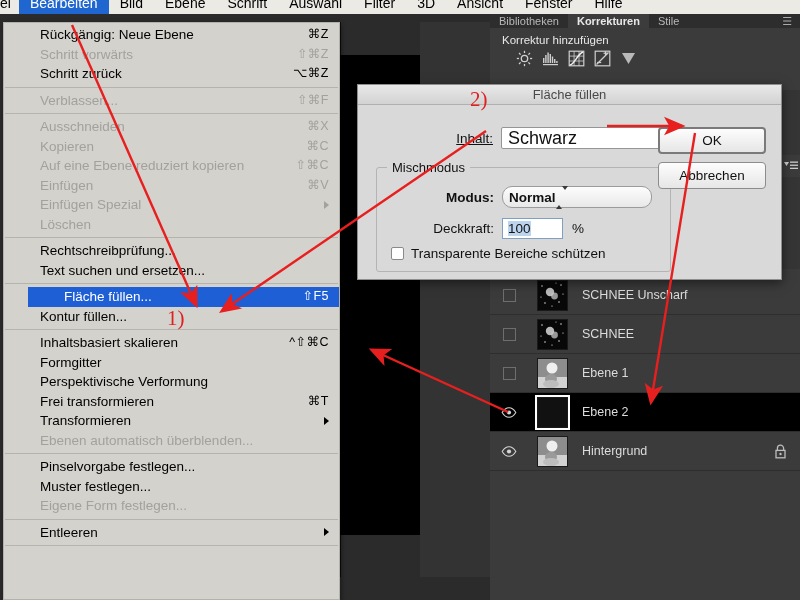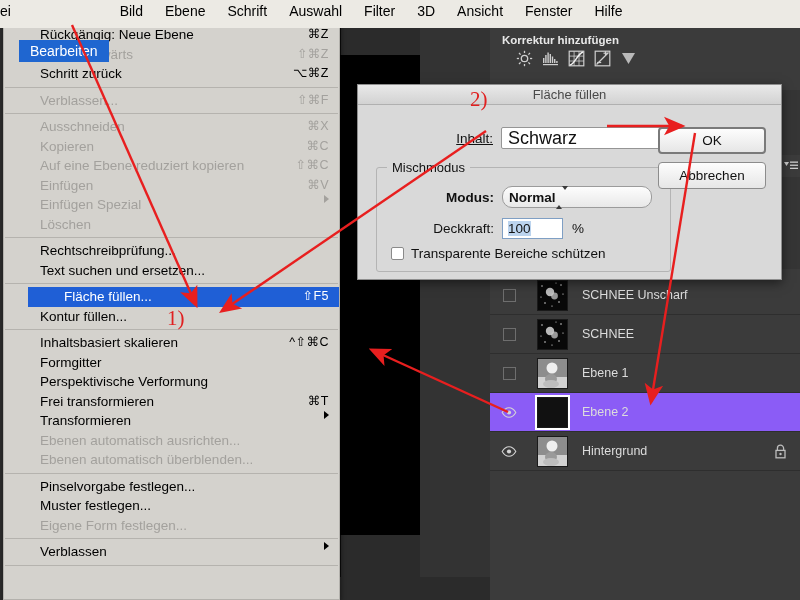--- a/index.html
+++ b/index.html
@@ -21,43 +21,43 @@
     position:absolute; left:329px; top:22px; width:12px; height:555px;
     background:#0d0d0d;
   }
   .canvas-outer {
     position:absolute; left:420px; top:22px; width:70px; height:555px;
     background:#333333;
   }
 
   
   .menubar {
-    position:absolute; left:0; top:0; width:800px; height:28px;
+    position:absolute; left:0; top:0; width:800px; height:14px;
     background:#eceae4;
-    display:flex; align-items:flex-start;
+    display:flex; align-items:flex-end;
     font-size:14px; color:#000;
   }
   .menubar .mi { padding:0 11px; line-height:22px; height:22px; white-space:nowrap; }
   .menubar .mi.active { background:#1f66d0; color:#ffffff;margin-top:40px; }
   .menubar .mi.clipped { padding-left:0; padding-right:8px; }
 
   
   .dropdown {
     position:absolute; left:3px; top:22px; width:337px; height:578px;
     background:#d4d2cd;
     border:1px solid #b3b1ac;
     box-shadow:1px 2px 5px rgba(0,0,0,.45);
     font-size:13.5px; color:#000;
     padding-top:2px;
   }
   .mrow {
     position:relative; height:19.5px; line-height:19.5px;
     padding-left:36px; padding-right:10px;
     white-space:nowrap;
-    display:flex; 
+    display:flex; align-items:center;
   }
   .mrow .lbl { flex:1 1 auto; }
   .mrow .sc { flex:0 0 auto; color:#000; font-size:12.5px; letter-spacing:.5px; }
   .mrow.disabled { color:#a3a19d; }
   .mrow.disabled .sc { color:#a3a19d; }
   .mrow.sel { background:#1f5fd6; color:#ffffff;margin-left:24px; }
   .mrow.sel .sc { color:#ffffff; }
   .msep { height:1px; background:#b5b3ae; margin:3px 1px 3px 1px; }
   .arrow-sub {
     width:0;height:0;border-left:5px solid currentColor;
@@ -76,35 +76,35 @@
     font-size:11px; color:#b8b8b8; overflow:hidden;
   }
   .ptab { padding:0 9px; height:14px; line-height:15px; white-space:nowrap; }
   .ptab.active { background:#3c3c3c; color:#e8e8e8; font-weight:bold; }
   .ptab-menu { margin-left:auto; padding-right:8px; color:#aaa; }
 
   .korrekturen {
     position:absolute; left:490px; top:28px; width:310px; height:62px;
     background:#3b3b3b; color:#e0e0e0;
   }
-  .korr-title { padding:6px 0 4px 12px; font-size:11.5px; font-weight:bold; color:#e8e8e8;}
+  .korr-title { padding:6px 0 4px 12px; font-size:11.5px; font-weight:normal; color:#e8e8e8;}
   .korr-icons { display:flex; gap:9px; padding-left:26px; align-items:center; }
   .korr-icons svg { display:block; }
 
   
   .layers {
     position:absolute; left:490px; top:276px; width:310px; height:324px;
     background:#3b3b3b;
   }
   .lrow {
     position:relative; height:39px; display:flex; align-items:center;
     border-bottom:1px solid #2e2e2e;
     color:#dcdcdc; font-size:12.5px;
   }
-  .lrow.selected { background:#8b5cf6; }
+  .lrow.selected { background:#000000; }
   .lrow .eye-cell { width:38px; display:flex; justify-content:center; align-items:center; }
   .chk-empty {
     width:13px;height:13px;border:1px solid #6e6e6e;background:#3b3b3b;
   }
   .lrow .thumb-cell { width:48px; display:flex; justify-content:center; align-items:center; }
   .thumb { width:31px; height:31px; border:1px solid #1a1a1a; background:#111; position:relative; overflow:hidden;}
   .thumb.selected-th { outline:2px solid #ffffff; outline-offset:0px; }
   .lname { flex:1 1 auto; padding-left:6px; }
   .lock-cell { width:40px; display:flex; justify-content:center; }
   .panel-left-strip {
@@ -462,38 +462,35 @@
       </div>
       <div class="mrow">
         <span class="lbl">Frei transformieren</span>
         <span class="sc">⌘T</span>
       </div>
       <div class="mrow">
         <span class="lbl">Transformieren</span>
         <span class="arrow-sub"></span>
       </div>
       <div class="mrow disabled">
-        <span class="lbl">Ebenen automatisch ausrichten...</span>
-      </div>
-      <div class="mrow disabled">
         <span class="lbl">Ebenen automatisch überblenden...</span>
       </div>
       <div class="msep"></div>
       <div class="mrow">
         <span class="lbl">Pinselvorgabe festlegen...</span>
       </div>
       <div class="mrow">
         <span class="lbl">Muster festlegen...</span>
       </div>
       <div class="mrow disabled">
         <span class="lbl">Eigene Form festlegen...</span>
       </div>
       <div class="msep"></div>
       <div class="mrow">
-        <span class="lbl">Verblassen</span>
+        <span class="lbl">Entleeren</span>
         <span class="arrow-sub"></span>
       </div>
       <div class="msep"></div>
     </div>
 
   <div class="menubar" id="menubar">
       <div class="mi clipped">ei</div>
       <div class="mi active">Bearbeiten</div>
       <div class="mi">Bild</div>
       <div class="mi">Ebene</div>

